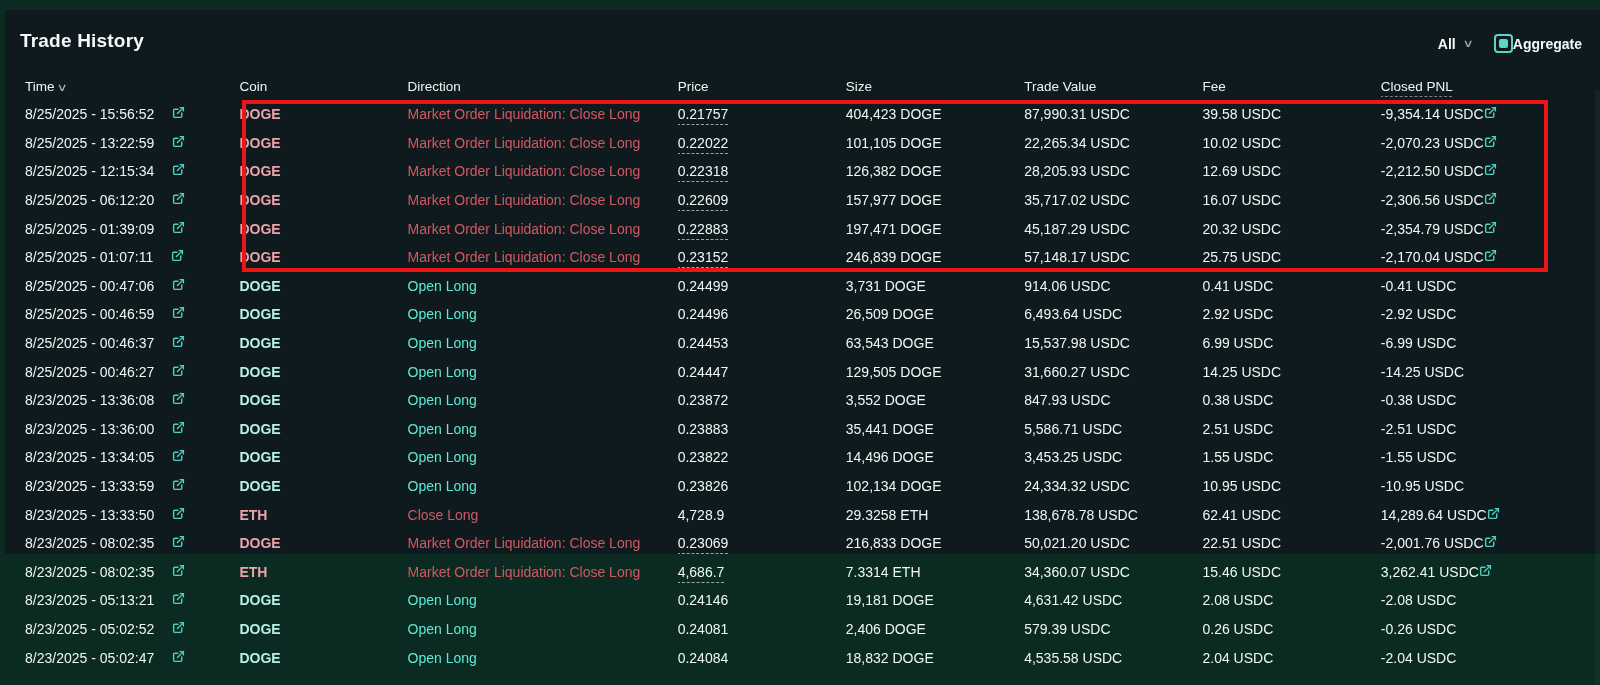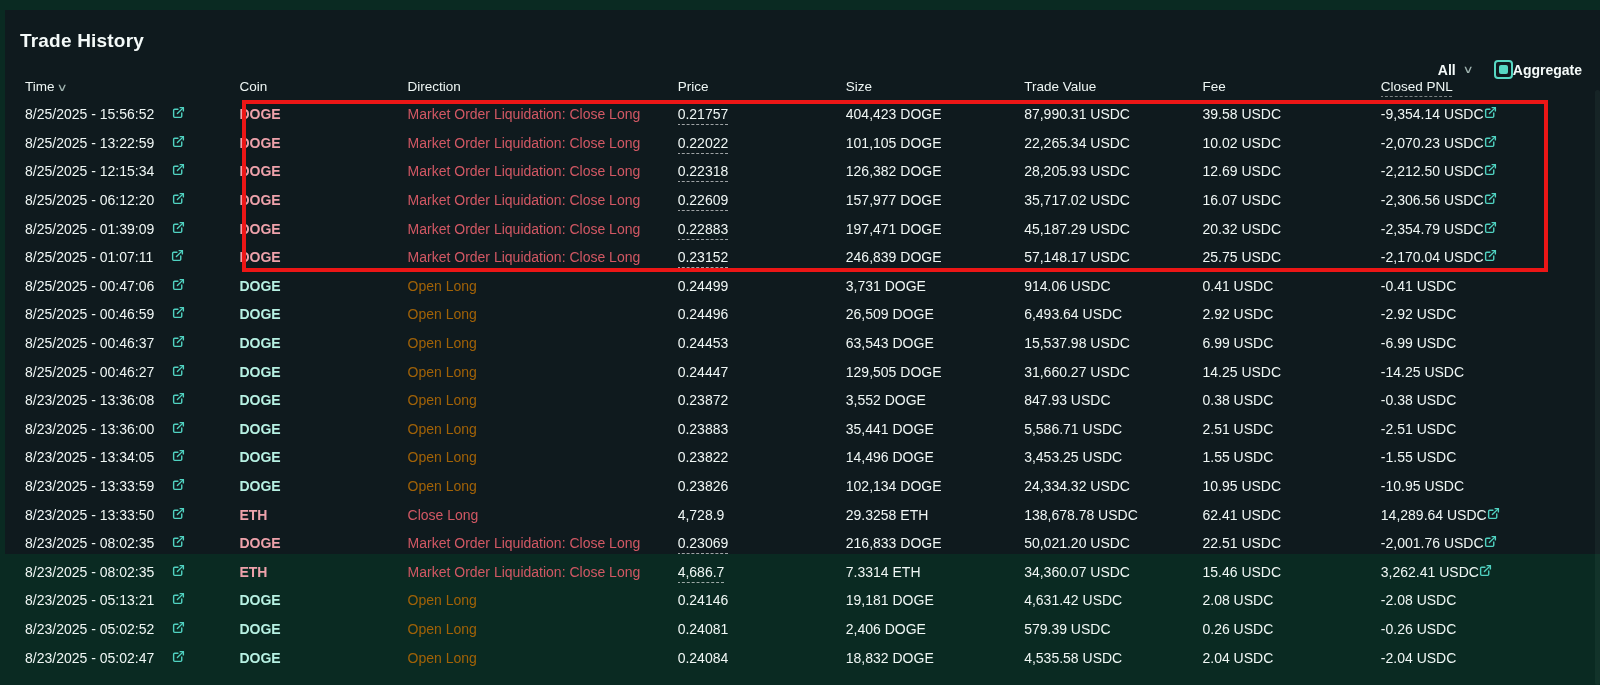--- a/index.html
+++ b/index.html
@@ -11,21 +11,21 @@
   }
   .panel{
     position:absolute;left:5px;top:10px;width:1595px;height:544px;
     background:#0f1a1e;color:#eef6f4;
   }
   .title{
     position:absolute;left:15px;top:20px;
     font-size:19px;font-weight:700;color:#f4faf9;letter-spacing:.2px;
   }
   .controls{
-    position:absolute;right:18px;top:24px;display:flex;align-items:center;gap:22px;margin-top:26px;
+    position:absolute;right:18px;top:24px;display:flex;align-items:center;gap:22px;
   }
   .filter{display:flex;align-items:center;gap:8px;cursor:pointer;}
   .filter-label{font-size:14px;font-weight:700;color:#f4faf9;}
   .chev{font-size:11px;color:#9fb3af;transform:scaleX(1.4);display:inline-block;}
   .agg{display:flex;align-items:center;cursor:pointer;}
   .checkbox{
     width:15px;height:15px;border:2px solid #57d8c3;border-radius:4px;
     display:flex;align-items:center;justify-content:center;background:#0f1a1e;
   }
   .checkbox .fill{width:9px;height:9px;background:#57d8c3;border-radius:2px;}
@@ -53,21 +53,21 @@
 
   .dashed-h{
     text-decoration:underline dashed rgba(255,255,255,.45);
     text-underline-offset:5px;text-decoration-thickness:1px;
   }
   .timecell{display:flex;align-items:center;gap:18px;}
   .ext{color:#50d2c1;flex:0 0 auto;display:inline-block;cursor:pointer;}
   .coin{font-weight:700;cursor:pointer;}
   .coin-teal{color:#b7f1e3;}
   .coin-pink{color:#eea2ab;}
-  .dir-open{color:#a16207;font-weight:400;}
+  .dir-open{color:#5eead4;font-weight:400;}
   .dir-close{color:#d25864;font-weight:400;text-align:center;}
   .price-dashed{
     text-decoration:underline dashed rgba(255,255,255,.6);
     text-underline-offset:5px;text-decoration-thickness:1px;cursor:help;
   }
   .pnlcell{display:flex;align-items:center;}
 
   .annotation{
     position:absolute;left:237px;top:90px;width:1306px;height:172px;
     border:4px solid #ec1616;pointer-events:none;box-sizing:border-box;

